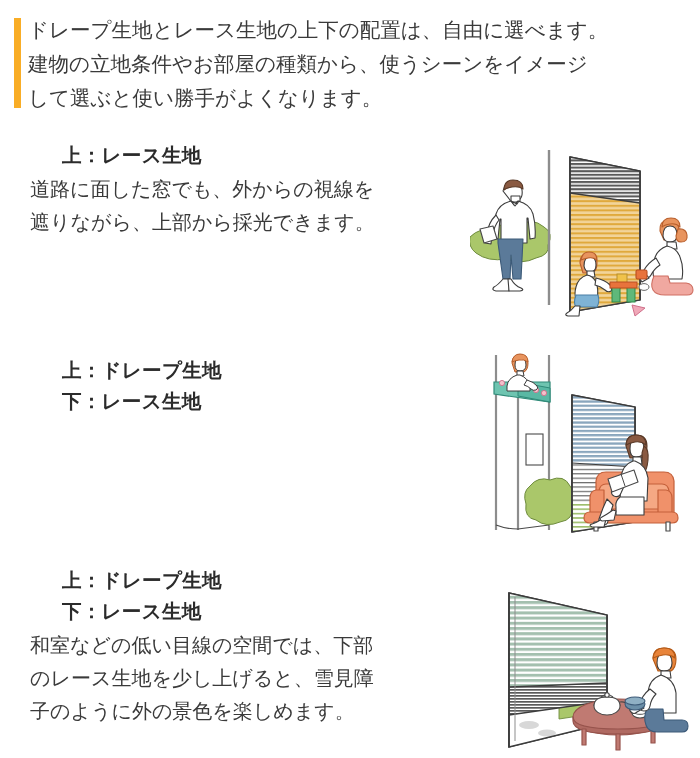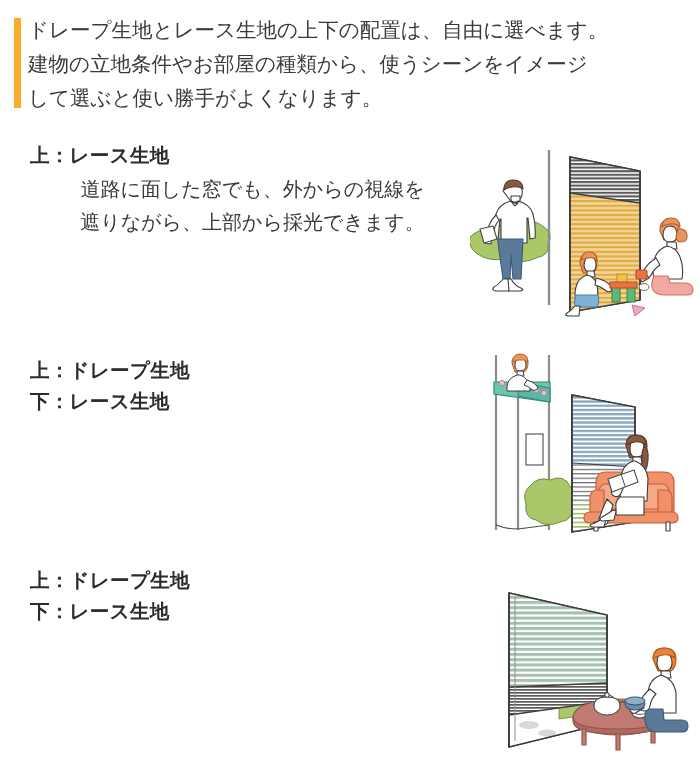--- a/index.html
+++ b/index.html
@@ -61,28 +61,28 @@
     left: 30px;
     top: 0;
     width: 445px;
   }
   .sec-head {
     font-size: 19.5px;
     font-weight: bold;
     line-height: 31px;
     color: #2b2b2b;
     letter-spacing: 0.3px;
+    margin-left: 32px;
   }
   .sec-body {
     font-size: 20px;
     line-height: 33px;
     color: #3a3a3a;
     margin-top: 2px;
     white-space: pre-line;
-    text-align: center;
   }
 
   .sec-art {
     position: absolute;
     top: 0;
   }
   .art1 { left: 470px; top: 5px;  width: 225px; height: 185px; }
   .art2 { left: 480px; top: -5px; width: 215px; height: 195px; }
   .art3 { left: 485px; top: 10px; width: 212px; height: 180px; }
 
@@ -273,20 +273,23 @@
         <line x1="141" y1="124" x2="145" y2="136" stroke="#4a4a4a" stroke-width="1"></line>
       </g>
     </svg>
   </div>
 </div>
 
 <div class="section sec3">
   <div class="sec-text">
     <div class="sec-head">上：ドレープ生地</div>
     <div class="sec-head">下：レース生地</div>
+    <div class="sec-body">和室などの低い目線の空間では、下部
+のレース生地を少し上げると、雪見障
+子のように外の景色を楽しめます。</div>
   </div>
 
   <div class="sec-art art3">
     <svg viewBox="0 0 212 180" xmlns="http://www.w3.org/2000/svg">
       <defs>
         <pattern id="s3drape" width="4" height="5.2" patternUnits="userSpaceOnUse">
           <rect width="4" height="5.2" fill="#ffffff"></rect>
           <rect width="4" height="3.0" fill="#a4c0af"></rect>
         </pattern>
         <pattern id="s3lace" width="4" height="3.0" patternUnits="userSpaceOnUse">

